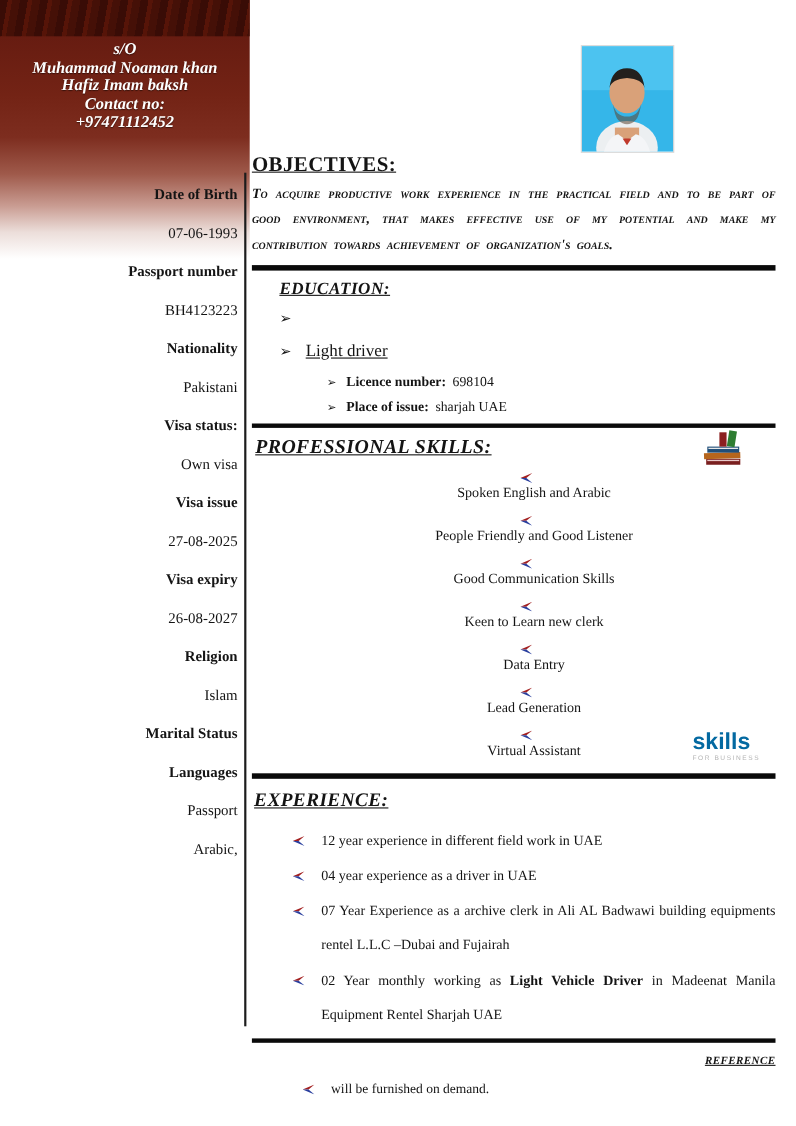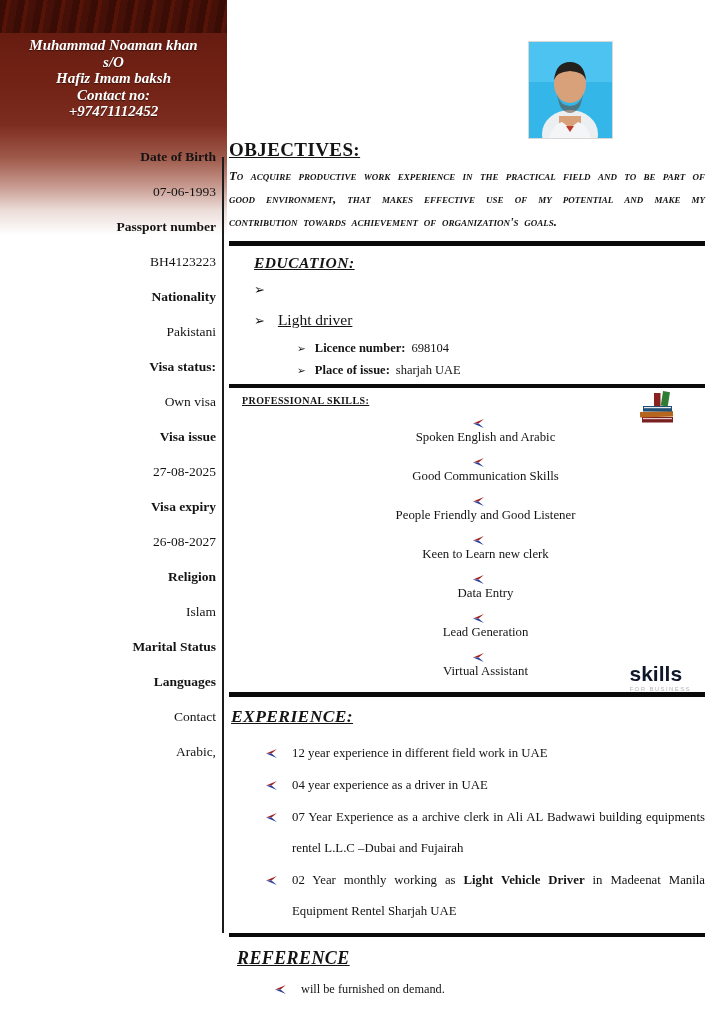--- a/index.html
+++ b/index.html
@@ -9,21 +9,21 @@
   .header-block{position:absolute;left:0;top:0;width:227px;height:240px;
     background:linear-gradient(180deg,#4e120b 0%,#671c11 14%,#732315 36%,#7d2d1f 52%,#9f5a4b 66%,#c99c92 78%,#ecdeda 88%,#ffffff 98%);}
   .header-strip{position:absolute;left:0;top:0;width:100%;height:33px;
     background:repeating-linear-gradient(100deg,#390c06 0 7px,#561408 7px 11px,#451007 11px 18px);}
   .header-text{position:absolute;left:0;top:37px;width:100%;text-align:center;color:#fff;
     font-style:italic;font-weight:bold;text-shadow:0 1px 1px rgba(0,0,0,.5);}
   .hline{font-size:15px;line-height:16.5px;}
 
   .photo{position:absolute;left:529px;top:42px;width:83px;height:96px;box-shadow:0 0 0 1px #d8d8d8;}
 
-  .sidebar{position:absolute;left:0;top:147px;width:216px;text-align:right;}
+  .sidebar{position:absolute;left:0;top:167px;width:216px;text-align:right;}
   .sb-line{font-size:13.5px;line-height:20px;margin-bottom:15px;}
   .sb-label{font-weight:bold;}
 
   .vdivider{position:absolute;left:222px;top:157px;width:2px;height:776px;background:#1c1c1c;}
 
   .main{position:absolute;left:229px;top:139px;width:476px;}
   .rule{height:4.5px;background:#0a0a0a;}
   .rule.mt{margin-top:6px;}
 
   .obj-heading{font-size:19px;font-weight:bold;text-decoration:underline;letter-spacing:.4px;margin-bottom:4px;}
@@ -34,50 +34,50 @@
     margin:8px 0 7px 25px;letter-spacing:.5px;}
   .edu-item{margin-left:25px;font-size:15.5px;line-height:21px;margin-bottom:9px;display:flex;align-items:baseline;}
   .arrow-bullet{font-size:13px;margin-right:13px;font-style:normal;flex:0 0 auto;}
   .edu-item-text{text-decoration:underline;}
   .sup{font-size:10px;vertical-align:super;}
   .edu-detail{margin-left:68px;font-size:12.5px;line-height:16px;margin-bottom:5px;display:flex;align-items:baseline;}
   .edu-detail .arrow-bullet{font-size:10.5px;margin-right:9px;}
   .detail-label{font-weight:bold;margin-right:6px;}
 
   .section{position:relative;}
-  .skills-heading{font-size:10px;font-weight:bold;text-decoration:underline;
-    margin:7px 0 13px 13px;letter-spacing:.4px;}
+  .skills-heading{font-size:18px;font-weight:bold;font-style:italic;text-decoration:underline;
+    margin:7px 0 13px 3px;letter-spacing:.4px;}
   .skill-item{display:flex;align-items:center;margin-left:37px;margin-bottom:11px;font-size:12.8px;line-height:19px;flex-direction:column;}
   .plane{flex:0 0 auto;margin-right:15px;display:inline-flex;}
 
   .exp-heading{font-size:17.5px;font-weight:bold;font-style:italic;text-decoration:underline;
     margin:9px 0 11px 2px;letter-spacing:.4px;}
   .exp-item{display:flex;align-items:flex-start;margin-left:37px;margin-bottom:1px;font-size:12.8px;line-height:31px;}
   .exp-item .plane{margin-top:11px;}
   .exp-text{flex:1;text-align:justify;}
 
-  .ref-heading{font-size:18px;font-weight:bold;font-style:italic;text-decoration:underline;
-    margin:11px 0 12px 8px;letter-spacing:.4px;}
+  .ref-heading{font-size:10px;font-weight:bold;font-style:italic;text-decoration:underline;
+    margin:11px 0 12px 8px;letter-spacing:.4px;text-align:right;}
   .ref-item{display:flex;align-items:center;margin-left:46px;font-size:12.3px;line-height:17px;}
 
   .books-icon{position:absolute;right:28px;top:136px;}
   .skills-logo{position:absolute;right:14px;top:268px;font-family:"Liberation Sans",sans-serif;line-height:1;}
-  .skills-logo .word{font-size:21px;font-weight:bold;color:#0f172a;}
+  .skills-logo .word{font-size:21px;font-weight:bold;color:#0369a1;}
   .skills-logo .sub{font-size:6px;color:#b5b5b5;letter-spacing:1.4px;margin-top:2px;text-align:right;}
 </style>
 </head>
 <body>
 
 <div class="page">
 
   <div class="header-block">
     <div class="header-strip"></div>
     <div class="header-text">
+      <div class="hline">s/O</div>
       <div class="hline">Muhammad Noaman khan</div>
-      <div class="hline">s/O</div>
       <div class="hline">Hafiz Imam baksh</div>
       <div class="hline">Contact no:</div>
       <div class="hline">+97471112452</div>
     </div>
   </div>
 
   <div class="photo">
     <svg width="83" height="96" viewBox="0 0 83 96">
       <rect width="83" height="96" fill="#35b6e9"></rect>
       <rect width="83" height="40" fill="#4cc3f0"></rect>
@@ -109,21 +109,21 @@
 
     <div class="sb-line sb-label">Visa expiry</div>
     <div class="sb-line">26-08-2027</div>
 
     <div class="sb-line sb-label">Religion</div>
     <div class="sb-line">Islam</div>
 
     <div class="sb-line sb-label">Marital Status</div>
 
     <div class="sb-line sb-label">Languages</div>
-    <div class="sb-line">Contact</div>
+    <div class="sb-line">Passport</div>
     <div class="sb-line">Arabic,</div>
   </div>
 
   <div class="vdivider"></div>
 
   <div class="main">
 
     <div class="obj-heading">OBJECTIVES:</div>
     <div class="obj-body">To acquire productive work experience in the practical field and to be part of good environment, that makes effective use of my potential and make my contribution towards achievement of organization's goals.</div>
 
@@ -179,30 +179,30 @@
           </span>
         <span>Spoken English and Arabic</span>
       </div>
       <div class="skill-item">
         <span class="plane">
             <svg width="11" height="9" viewBox="0 0 12 10">
               <polygon points="12,0 0,5 6,5" fill="#a32020"></polygon>
               <polygon points="12,10 0,5 6,5" fill="#2a3f9e"></polygon>
             </svg>
           </span>
+        <span>People Friendly and Good Listener</span>
+      </div>
+      <div class="skill-item">
+        <span class="plane">
+            <svg width="11" height="9" viewBox="0 0 12 10">
+              <polygon points="12,0 0,5 6,5" fill="#a32020"></polygon>
+              <polygon points="12,10 0,5 6,5" fill="#2a3f9e"></polygon>
+            </svg>
+          </span>
         <span>Good Communication Skills</span>
-      </div>
-      <div class="skill-item">
-        <span class="plane">
-            <svg width="11" height="9" viewBox="0 0 12 10">
-              <polygon points="12,0 0,5 6,5" fill="#a32020"></polygon>
-              <polygon points="12,10 0,5 6,5" fill="#2a3f9e"></polygon>
-            </svg>
-          </span>
-        <span>People Friendly and Good Listener</span>
       </div>
       <div class="skill-item">
         <span class="plane">
             <svg width="11" height="9" viewBox="0 0 12 10">
               <polygon points="12,0 0,5 6,5" fill="#a32020"></polygon>
               <polygon points="12,10 0,5 6,5" fill="#2a3f9e"></polygon>
             </svg>
           </span>
         <span>Keen to Learn new clerk</span>
       </div>

